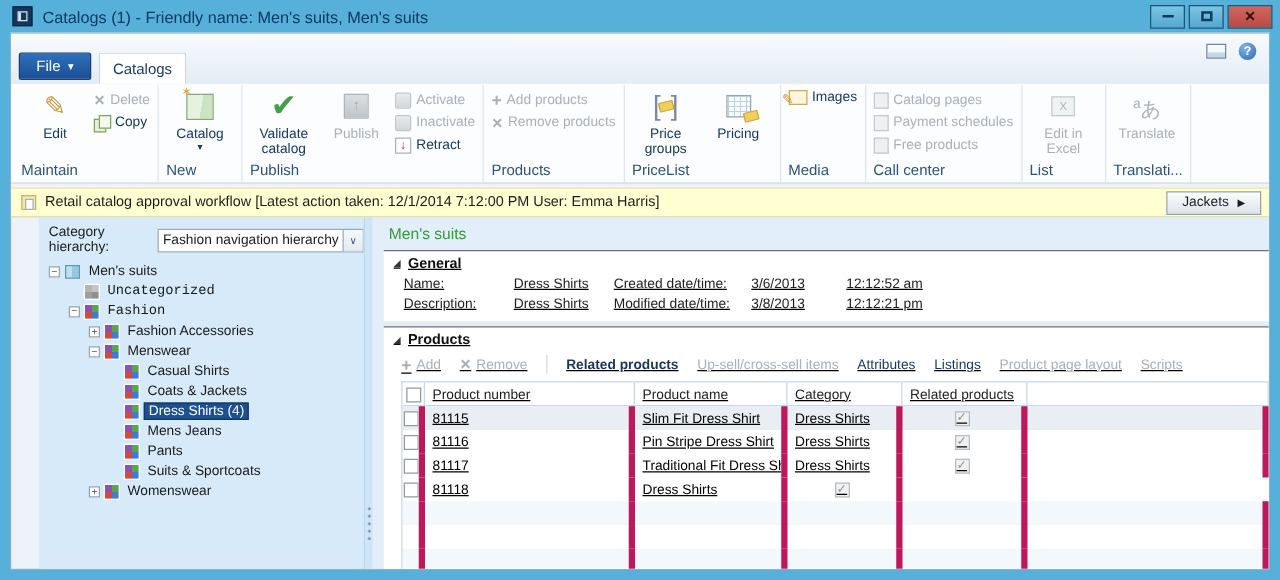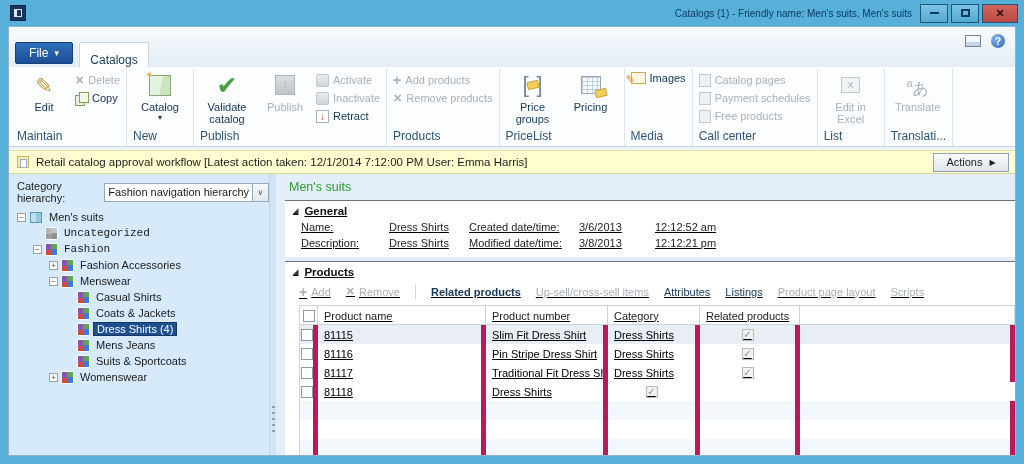--- a/index.html
+++ b/index.html
@@ -5,35 +5,35 @@
   * { box-sizing: border-box; margin: 0; padding: 0; }
   html,body { width:1024px; height:464px; }
   body { font-family:"Liberation Sans", sans-serif; background:#56b0da; }
 
   .win { position:relative; width:1024px; height:464px; background:#56b0da; overflow:hidden; }
 
   
   .titlebar { height:26px; display:flex; align-items:center; gap:8px; padding:0 6px 0 10px; }
   .ic-app { width:16px; height:16px; background:#12365f; border:1px solid #0a2440; display:flex; align-items:center; justify-content:center; flex:none; }
   .ic-app i { display:block; width:8px; height:8px; border:1px solid #d7e6f2; background:linear-gradient(90deg,#d7e6f2 2px, transparent 2px); }
-  .title { flex:1; text-align:right; font-size:10px; color:#0d3a63; white-space:nowrap; overflow:hidden; }
+  .title { flex:1; text-align:left; font-size:13px; color:#0d3a63; white-space:nowrap; overflow:hidden; }
   .winbtns { display:flex; gap:3px; }
   .wbtn { width:28px; height:19px; border:1px solid #1e5578; display:flex; align-items:center; justify-content:center; background:linear-gradient(#7cc5e4,#55a8d1); }
   .wbtn .bar { width:9px; height:2px; background:#0f3c5d; }
   .wbtn .box { width:9px; height:8px; border:2px solid #0f3c5d; }
   .wbtn.close { width:36px; background:linear-gradient(#d3655f,#b84b44); color:#300f0d; font-size:11px; font-weight:bold; }
 
   
   .frame { position:absolute; left:8px; top:26px; width:1008px; height:430px; background:#eef3fa; border:1px solid #8fb2cb; display:flex; flex-direction:column; }
 
   
   .tabstrip { height:40px; background:linear-gradient(#f8fbfd,#e3ecf5); display:flex; align-items:flex-end; padding:0 2px; position:relative; flex:none; }
   .file-btn { width:58px; height:22px; margin:0 6px 3px 4px; background:linear-gradient(#2f70bb,#1c4e94); border:1px solid #16407c; border-radius:2px; color:#fff; font-size:12px; display:flex; align-items:center; justify-content:center; gap:6px; }
   .file-btn .dd { font-size:9px; }
-  .tab-active { width:70px; height:25px; background:#fff; border:1px solid #c8d4e0; border-bottom:none; border-radius:2px 2px 0 0; display:flex; align-items:flex-end; justify-content:center; font-size:12px; color:#15395e; }
+  .tab-active { width:70px; height:25px; background:#fff; border:1px solid #c8d4e0; border-bottom:none; border-radius:2px 2px 0 0; display:flex; align-items:center; justify-content:center; font-size:12px; color:#15395e; }
   .strip-icons { position:absolute; right:10px; top:7px; display:flex; gap:10px; align-items:center; }
   .ic-layout { width:16px; height:12px; border:1px solid #6f87a0; background:#f4f8fb; box-shadow:inset 0 -4px 0 #c4d6e6; }
   .ic-help { width:14px; height:14px; border-radius:50%; background:radial-gradient(circle at 35% 30%, #7fb3e8, #2e68b4); color:#fff; font-size:10px; font-weight:bold; display:flex; align-items:center; justify-content:center; }
 
   
   .ribbon { height:80px; background:#fcfdfe; border-bottom:1px solid #c6d3e0; display:flex; align-items:stretch; padding:1px 0 0 2px; flex:none; }
   .rgroup { display:flex; flex-direction:column; border-right:1px solid #dde5ee; }
   .rg-body { flex:1; display:flex; align-items:flex-start; gap:4px; padding:2px 6px 0; }
   .rg-label { font-size:12px; color:#2d5379; text-align:left; padding:0 6px 3px; white-space:nowrap; }
   .bl { width:54px; display:flex; flex-direction:column; align-items:center; font-size:11px; line-height:1.12; text-align:center; color:#173a60; }
@@ -72,21 +72,21 @@
 
   
   .gapstrip { height:3px; background:#eef3fa; flex:none; }
   .flash { height:24px; background:#ffffd2; border-top:1px solid #e6e6ac; border-bottom:1px solid #d8d89e; display:flex; align-items:center; gap:7px; padding:0 6px 0 8px; font-size:11.5px; color:#1d1d1d; flex:none; }
   .ic-wf { width:12px; height:12px; background:#f5e9b0; border:1px solid #c9b45e; position:relative; flex:none; }
   .ic-wf::after { content:""; position:absolute; left:2px; top:2px; width:5px; height:7px; background:#fff; border:1px solid #9fb0be; }
   .actions-btn { margin-left:auto; width:76px; height:19px; border:1px solid #93a3b2; background:linear-gradient(#fbfcfd,#dde4ea); display:flex; align-items:center; justify-content:center; gap:7px; font-size:11px; color:#1d1d1d; }
   .actions-btn .arr { font-size:8px; }
 
   
-  .content { flex:1; display:flex; min-height:0; }
+  .content { flex:1; display:flex; min-height:0;padding-left:22px; }
   .sidebar { width:260px; background:#d6eafa; padding:5px 0 0 6px; overflow:hidden; flex:none; }
   .catrow { display:flex; align-items:center; gap:5px; font-size:11px; color:#1b1b1b; padding:1px 0 5px 2px; }
   .combo { display:flex; width:166px; height:19px; background:#fff; border:1px solid #98a8b8; }
   .combo-text { flex:1; font-size:11px; padding:2px 3px; white-space:nowrap; overflow:hidden; }
   .combo-btn { width:16px; border-left:1px solid #98a8b8; background:linear-gradient(#f6f9fb,#e2e9f0); display:flex; align-items:center; justify-content:center; font-size:8px; color:#44556a; }
 
   .tree { font-size:11px; color:#1a1a1a; }
   .titem { display:flex; align-items:center; height:16px; gap:4px; }
   .lv0 { padding-left:2px; } .lv1 { padding-left:18px;font-family:Liberation Mono, monospace; } .lv2 { padding-left:34px; } .lv3 { padding-left:50px; }
   .exp { width:9px; height:9px; border:1px solid #93a2af; background:#fff; font-size:8px; line-height:7px; text-align:center; color:#444; flex:none; }
@@ -335,21 +335,21 @@
       </div>
 
     </div>
 
     <div class="gapstrip"></div>
 
     <div class="flash">
       <span class="ic-wf"></span>
       <span>Retail catalog approval workflow  [Latest action taken: 12/1/2014 7:12:00 PM  User: Emma Harris]</span>
       <span class="actions-btn">
-        <span>Actions</span>
+        <span>Jackets</span>
         <span class="arr">▶</span>
       </span>
     </div>
 
     <div class="content">
 
       <div class="sidebar">
         <div class="catrow">
           <span>Category hierarchy:</span>
           <span class="combo">
@@ -395,20 +395,25 @@
           </div>
           <div class="titem lv3">
             <span class="exp none"></span>
             <span class="ic-grid"></span>
             <span class="tlabel sel">Dress Shirts (4)</span>
           </div>
           <div class="titem lv3">
             <span class="exp none"></span>
             <span class="ic-grid"></span>
             <span class="tlabel">Mens Jeans</span>
+          </div>
+          <div class="titem lv3">
+            <span class="exp none"></span>
+            <span class="ic-grid"></span>
+            <span class="tlabel">Pants</span>
           </div>
           <div class="titem lv3">
             <span class="exp none"></span>
             <span class="ic-grid"></span>
             <span class="tlabel">Suits &amp; Sportcoats</span>
           </div>
           <div class="titem lv2">
             <span class="exp">+</span>
             <span class="ic-grid"></span>
             <span class="tlabel">Womenswear</span>
@@ -466,22 +471,22 @@
               <span class="plink">Listings</span>
               <span class="plink dim">Product page layout</span>
               <span class="plink dim">Scripts</span>
             </div>
 
             <div class="grid-table">
               <div class="trow thead">
                 <span class="cc">
                     <span class="cb"></span>
                   </span>
+                <span>Product number</span>
                 <span>Product name</span>
-                <span>Product number</span>
                 <span>Category</span>
                 <span>Related products</span>
                 <span></span>
               </div>
               <div class="trow sel">
                 <span class="cc">
                     <span class="cb"></span>
                   </span>
                 <span>81115</span>
                 <span>Slim Fit Dress Shirt</span>

